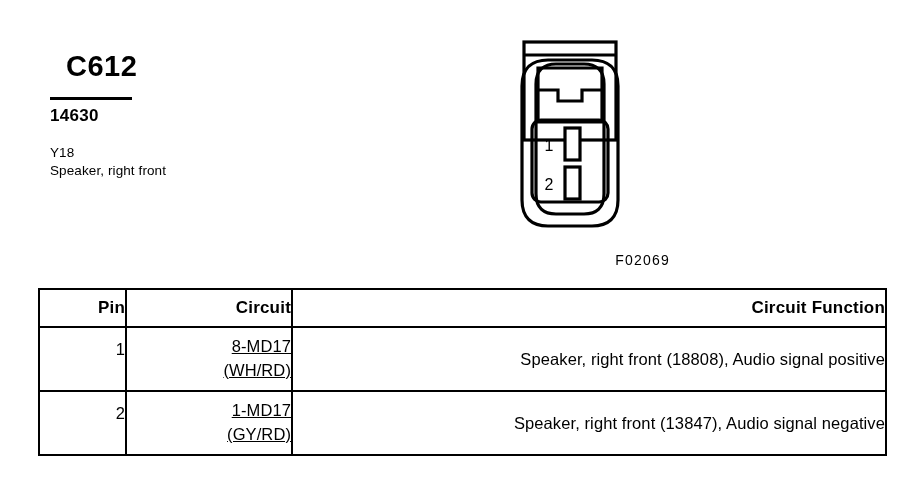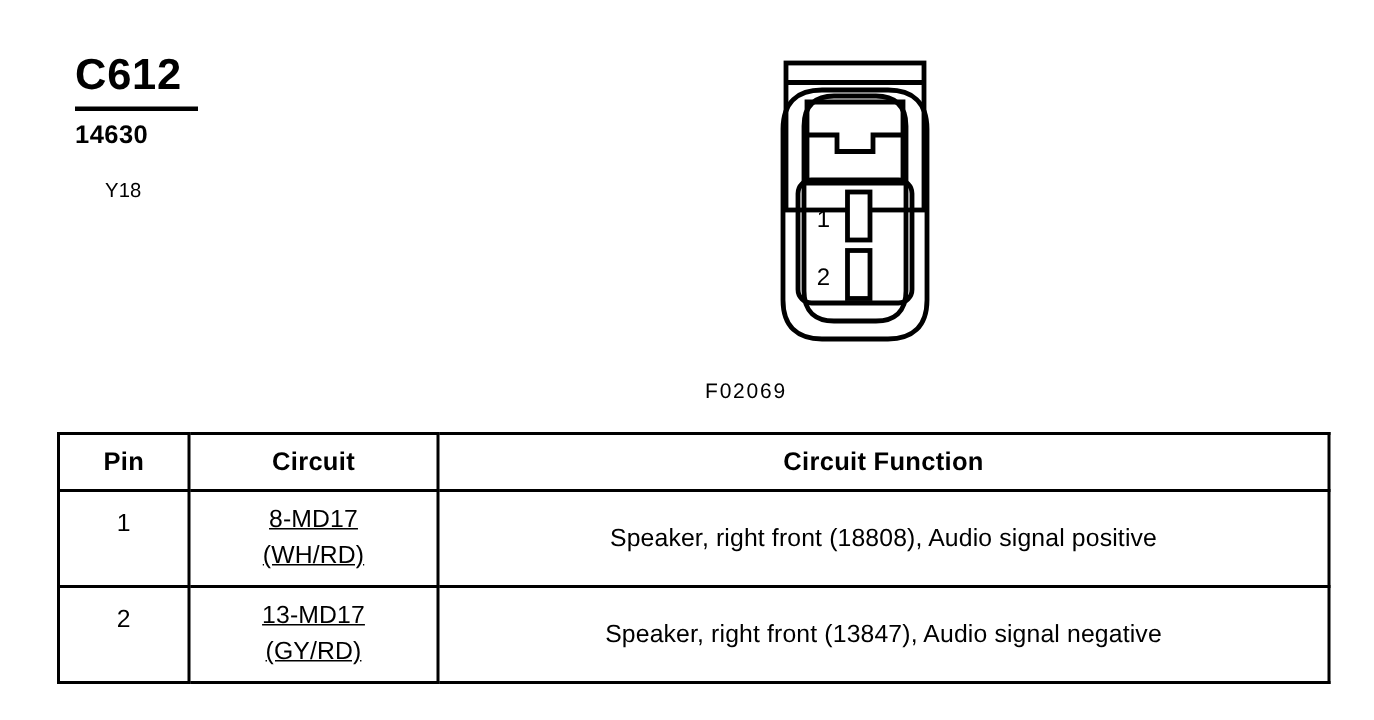--- a/index.html
+++ b/index.html
@@ -21,80 +21,79 @@
     position: absolute;
     left: 50px;
     top: 36px;
     width: 260px;
   }
   .connector-id {
     font-size: 29px;
     font-weight: bold;
     letter-spacing: 0.5px;
     line-height: 1.0;
-    margin: 0;
+    margin: 16px;
   }
   .id-underline {
     width: 82px;
     height: 3px;
     background: #000;
     margin-top: 6px;
     margin-bottom: 7px;
   }
   .part-number {
     font-size: 17px;
     font-weight: bold;
     letter-spacing: 0.3px;
     line-height: 1.0;
     margin: 0 0 20px 0;
   }
   .desc-line {
     font-size: 13.5px;
     line-height: 1.32;
     letter-spacing: 0.1px;
-    margin-left: 20px;
   }
 
   
   .connector-figure {
     position: absolute;
     left: 470px;
     top: 22px;
     width: 200px;
     height: 260px;
   }
   .connector-figure svg {
     display: block;
   }
   .figure-caption {
     position: absolute;
     left: 470px;
     top: 252px;
     width: 200px;
-    text-align: left;
+    text-align: right;
     font-size: 14px;
     letter-spacing: 1.2px;
   }
 
   
   .pin-table-wrap {
     position: absolute;
     left: 38px;
     top: 288px;
     width: 847px;
   }
   table.pin-table {
     border-collapse: collapse;
     width: 100%;
     table-layout: fixed;
   }
   table.pin-table th,
   table.pin-table td {
     border: 2px solid #000;
-    text-align: center;
+    text-align: right;
     vertical-align: middle;
     padding: 0;
   }
   table.pin-table th {
     font-size: 17px;
     font-weight: bold;
     height: 36px;
     letter-spacing: 0.2px;
   }
   table.pin-table td {
@@ -117,20 +116,21 @@
   .pin-num { line-height: 1; position: relative; top: -10px; }
 </style>
 </head>
 <body>
 
 <div class="header-block">
   <div class="connector-id">C612</div>
   <div class="id-underline"></div>
   <div class="part-number">14630</div>
   <div class="desc-line">Y18</div>
+  <div class="desc-line">Speaker, right front</div>
 </div>
 
 <div class="connector-figure">
   <svg width="200" height="240" viewBox="0 0 200 240" xmlns="http://www.w3.org/2000/svg">
     <g fill="none" stroke="#000000" stroke-width="3.2" stroke-linejoin="round">
 
       <path d="M 52 64
                C 52 46, 62 38, 78 38
                L 122 38
                C 138 38, 148 46, 148 64
@@ -209,20 +209,20 @@
           <span class="circ-line">8-MD17</span>
           <span class="circ-line">(WH/RD)</span>
         </td>
         <td class="func-cell">Speaker, right front (18808), Audio signal positive</td>
       </tr>
       <tr>
         <td>
           <span class="pin-num">2</span>
         </td>
         <td>
-          <span class="circ-line">13-MD17</span>
+          <span class="circ-line">1-MD17</span>
           <span class="circ-line">(GY/RD)</span>
         </td>
         <td class="func-cell">Speaker, right front (13847), Audio signal negative</td>
       </tr>
     </tbody>
   </table>
 </div>
 
 </body></html>

